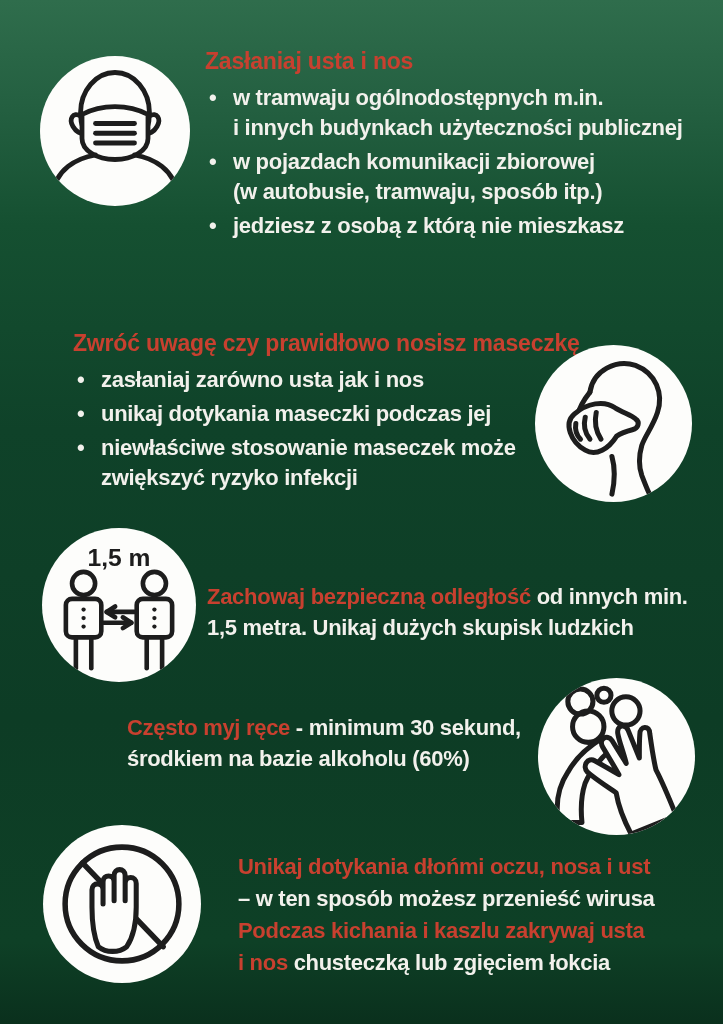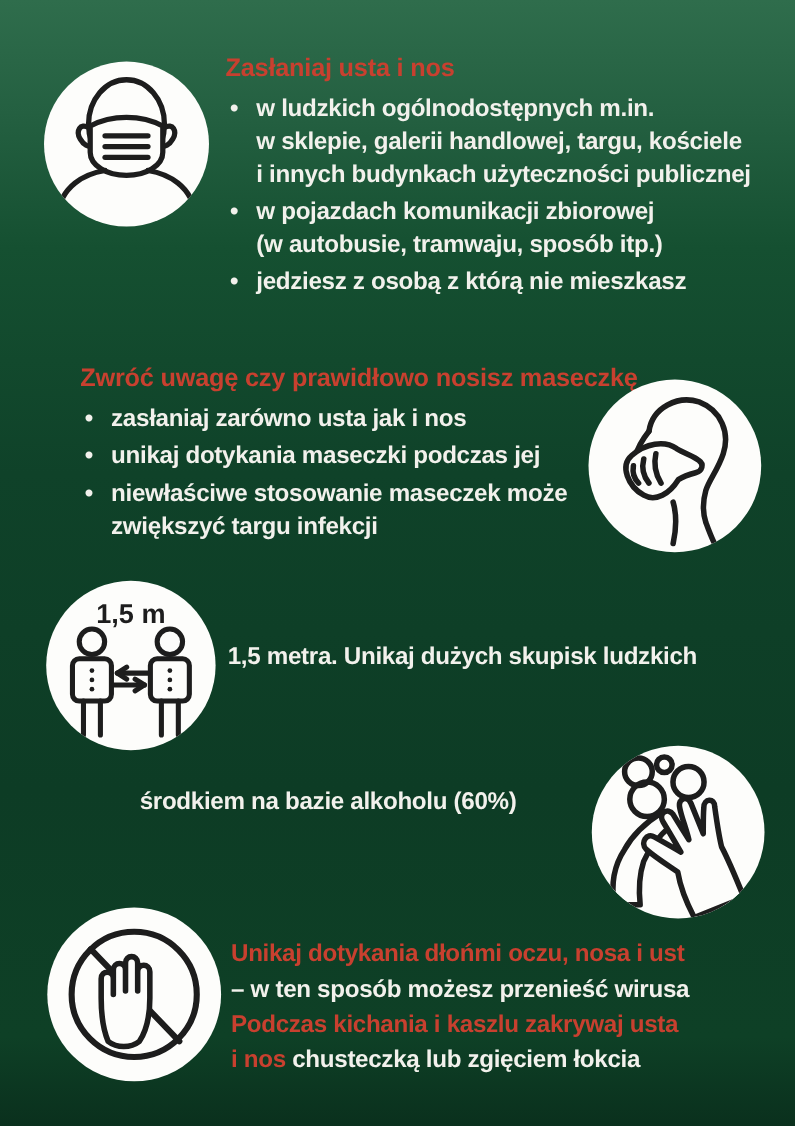--- a/index.html
+++ b/index.html
@@ -13,21 +13,21 @@
     position:absolute;background:#fdfdfb;border-radius:50%;overflow:hidden;
   }
   .circle svg{display:block;width:100%;height:100%;}
   .tb{position:absolute;color:#f2f1ec;}
   .h{color:#c8402f;font-size:23px;line-height:30px;white-space:nowrap;letter-spacing:-0.2px;}
   .bullets{margin-top:7px;}
   .bullet{display:flex;margin-bottom:4px;}
   .dot{width:24px;padding-left:4px;font-size:22px;line-height:30px;color:#f2f1ec;flex:none;}
   .bl{font-size:22px;line-height:30px;white-space:nowrap;letter-spacing:-0.3px;}
   .mline{font-size:22px;line-height:31px;white-space:nowrap;letter-spacing:-0.3px;}
-  .mline5{font-size:22px;line-height:32px;white-space:nowrap;letter-spacing:-0.3px;}
+  .mline5{font-size:22px;line-height:32px;white-space:nowrap;letter-spacing:-0.3px;margin-left:28px;}
   .red{color:#c8402f;}
   .white{color:#f2f1ec;}
 </style>
 </head>
 <body>
 
 <div class="poster">
 
   <div class="circle" style="left:40px;top:56px;width:150px;height:150px">
     <svg viewBox="0 0 100 100">
@@ -44,22 +44,21 @@
       </g>
     </svg>
   </div>
 
   <div class="tb" style="left:205px;top:46px">
     <div class="h">Zasłaniaj usta i nos</div>
     <div class="bullets">
       <div class="bullet">
         <span class="dot">•</span>
         <div>
-          <div class="bl">w ludzkich ogólnodostępnych m.in.</div>
-          <div class="bl">w sklepie, galerii handlowej, targu, kościele</div>
+          <div class="bl">w tramwaju ogólnodostępnych m.in.</div>
           <div class="bl">i innych budynkach użyteczności publicznej</div>
         </div>
       </div>
       <div class="bullet">
         <span class="dot">•</span>
         <div>
           <div class="bl">w pojazdach komunikacji zbiorowej</div>
           <div class="bl">(w autobusie, tramwaju, sposób itp.)</div>
         </div>
       </div>
@@ -84,21 +83,21 @@
       <div class="bullet">
         <span class="dot">•</span>
         <div>
           <div class="bl">unikaj dotykania maseczki podczas jej</div>
         </div>
       </div>
       <div class="bullet">
         <span class="dot">•</span>
         <div>
           <div class="bl">niewłaściwe stosowanie maseczek może</div>
-          <div class="bl">zwiększyć targu infekcji</div>
+          <div class="bl">zwiększyć ryzyko infekcji</div>
         </div>
       </div>
     </div>
   </div>
 
   <div class="circle" style="left:535px;top:345px;width:157px;height:157px">
     <svg viewBox="0 0 100 100">
       <g fill="none" stroke="#1d1d1d" stroke-width="3.2" stroke-linecap="round" stroke-linejoin="round">
         <path d="M35,30 C37,16 52,9 64,13 C77,18 82,31 78,43 C75,52 70,58 68,64 C66,71 66,77 68,83 C70,88 71,91 73,95"></path>
         <path d="M35,30 C31,35 28,41 27,45"></path>
@@ -134,25 +133,31 @@
           <circle cx="27" cy="64" r="1.4"></circle>
         <circle cx="73" cy="53" r="1.4"></circle>
           <circle cx="73" cy="58.5" r="1.4"></circle>
           <circle cx="73" cy="64" r="1.4"></circle>
       </g>
     </svg>
   </div>
 
   <div class="tb" style="left:207px;top:581px">
     <div class="mline">
+      <span class="red">Zachowaj bezpieczną odległość</span><span class="white"> od innych min.</span>
+    </div>
+    <div class="mline">
       <span class="white">1,5 metra. Unikaj dużych skupisk ludzkich</span>
     </div>
   </div>
 
   <div class="tb" style="left:127px;top:712px">
+    <div class="mline">
+      <span class="red">Często myj ręce</span><span class="white"> - minimum 30 sekund,</span>
+    </div>
     <div class="mline">
       <span class="white">środkiem na bazie alkoholu (60%)</span>
     </div>
   </div>
 
   <div class="circle" style="left:538px;top:678px;width:157px;height:157px">
     <svg viewBox="0 0 100 100">
       <g fill="none" stroke="#1d1d1d" stroke-width="3.2" stroke-linecap="round" stroke-linejoin="round">
         <circle cx="27" cy="15" r="8"></circle>
         <circle cx="42" cy="11" r="4.5"></circle>

